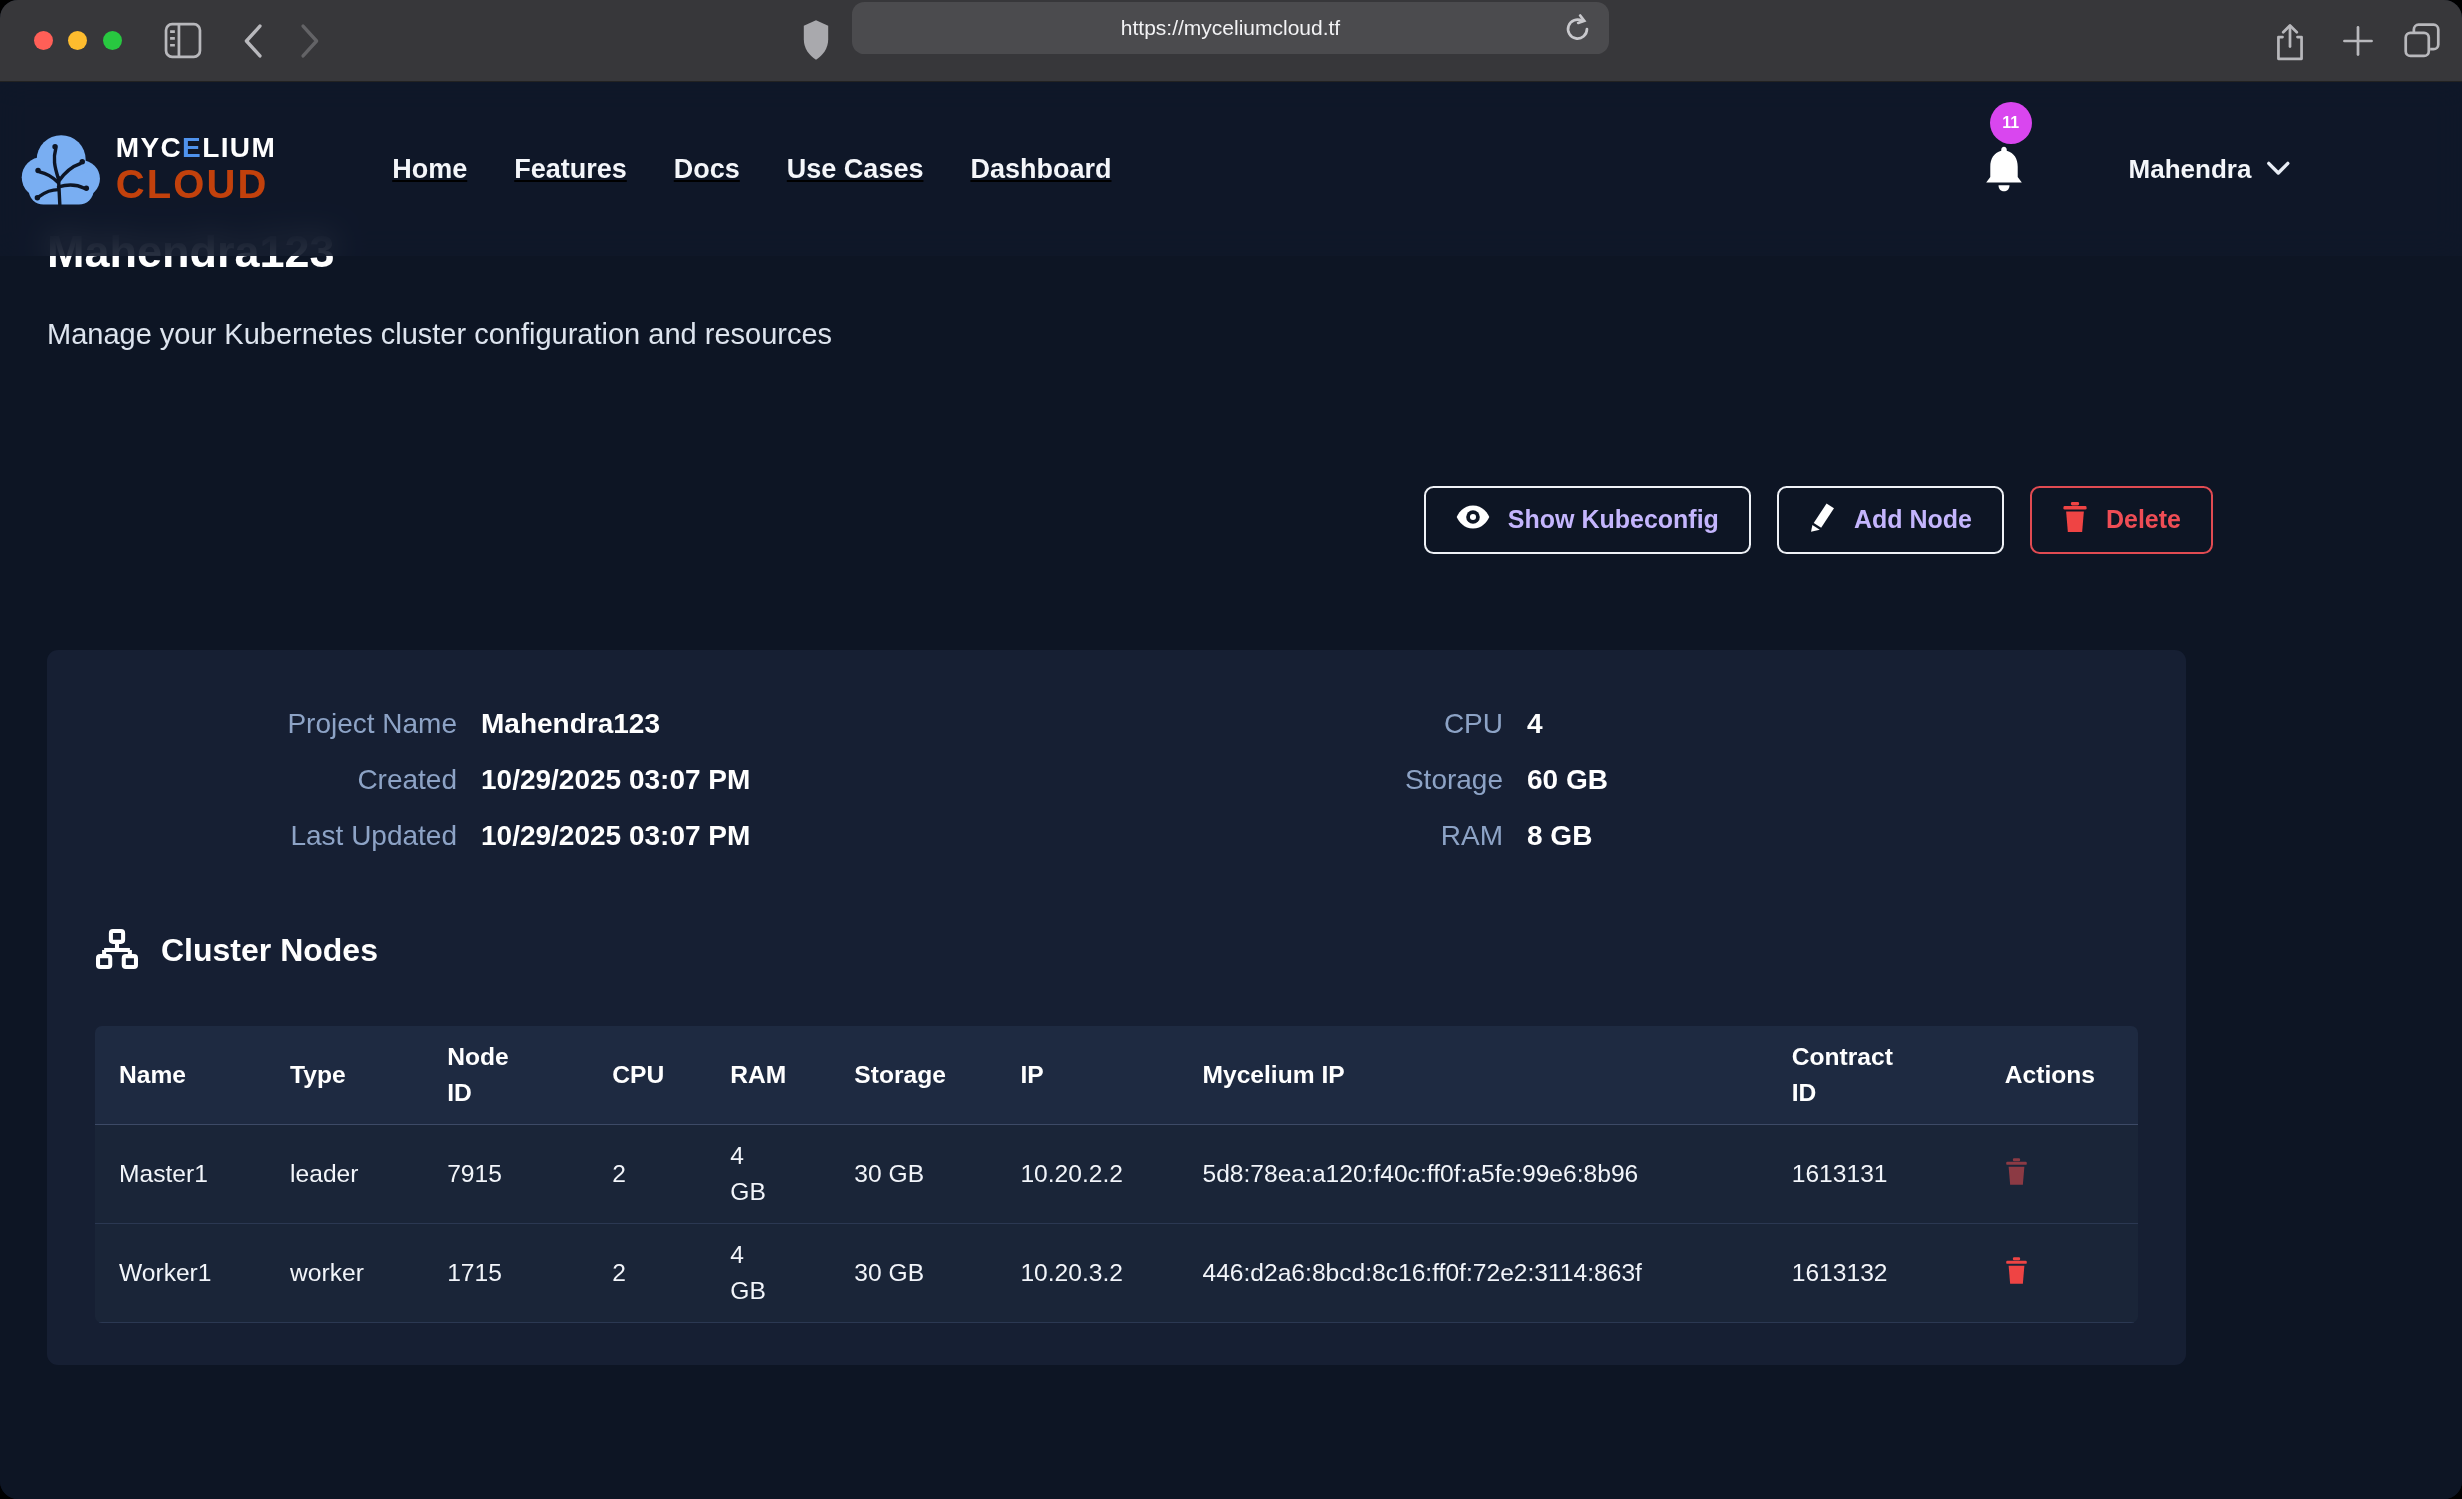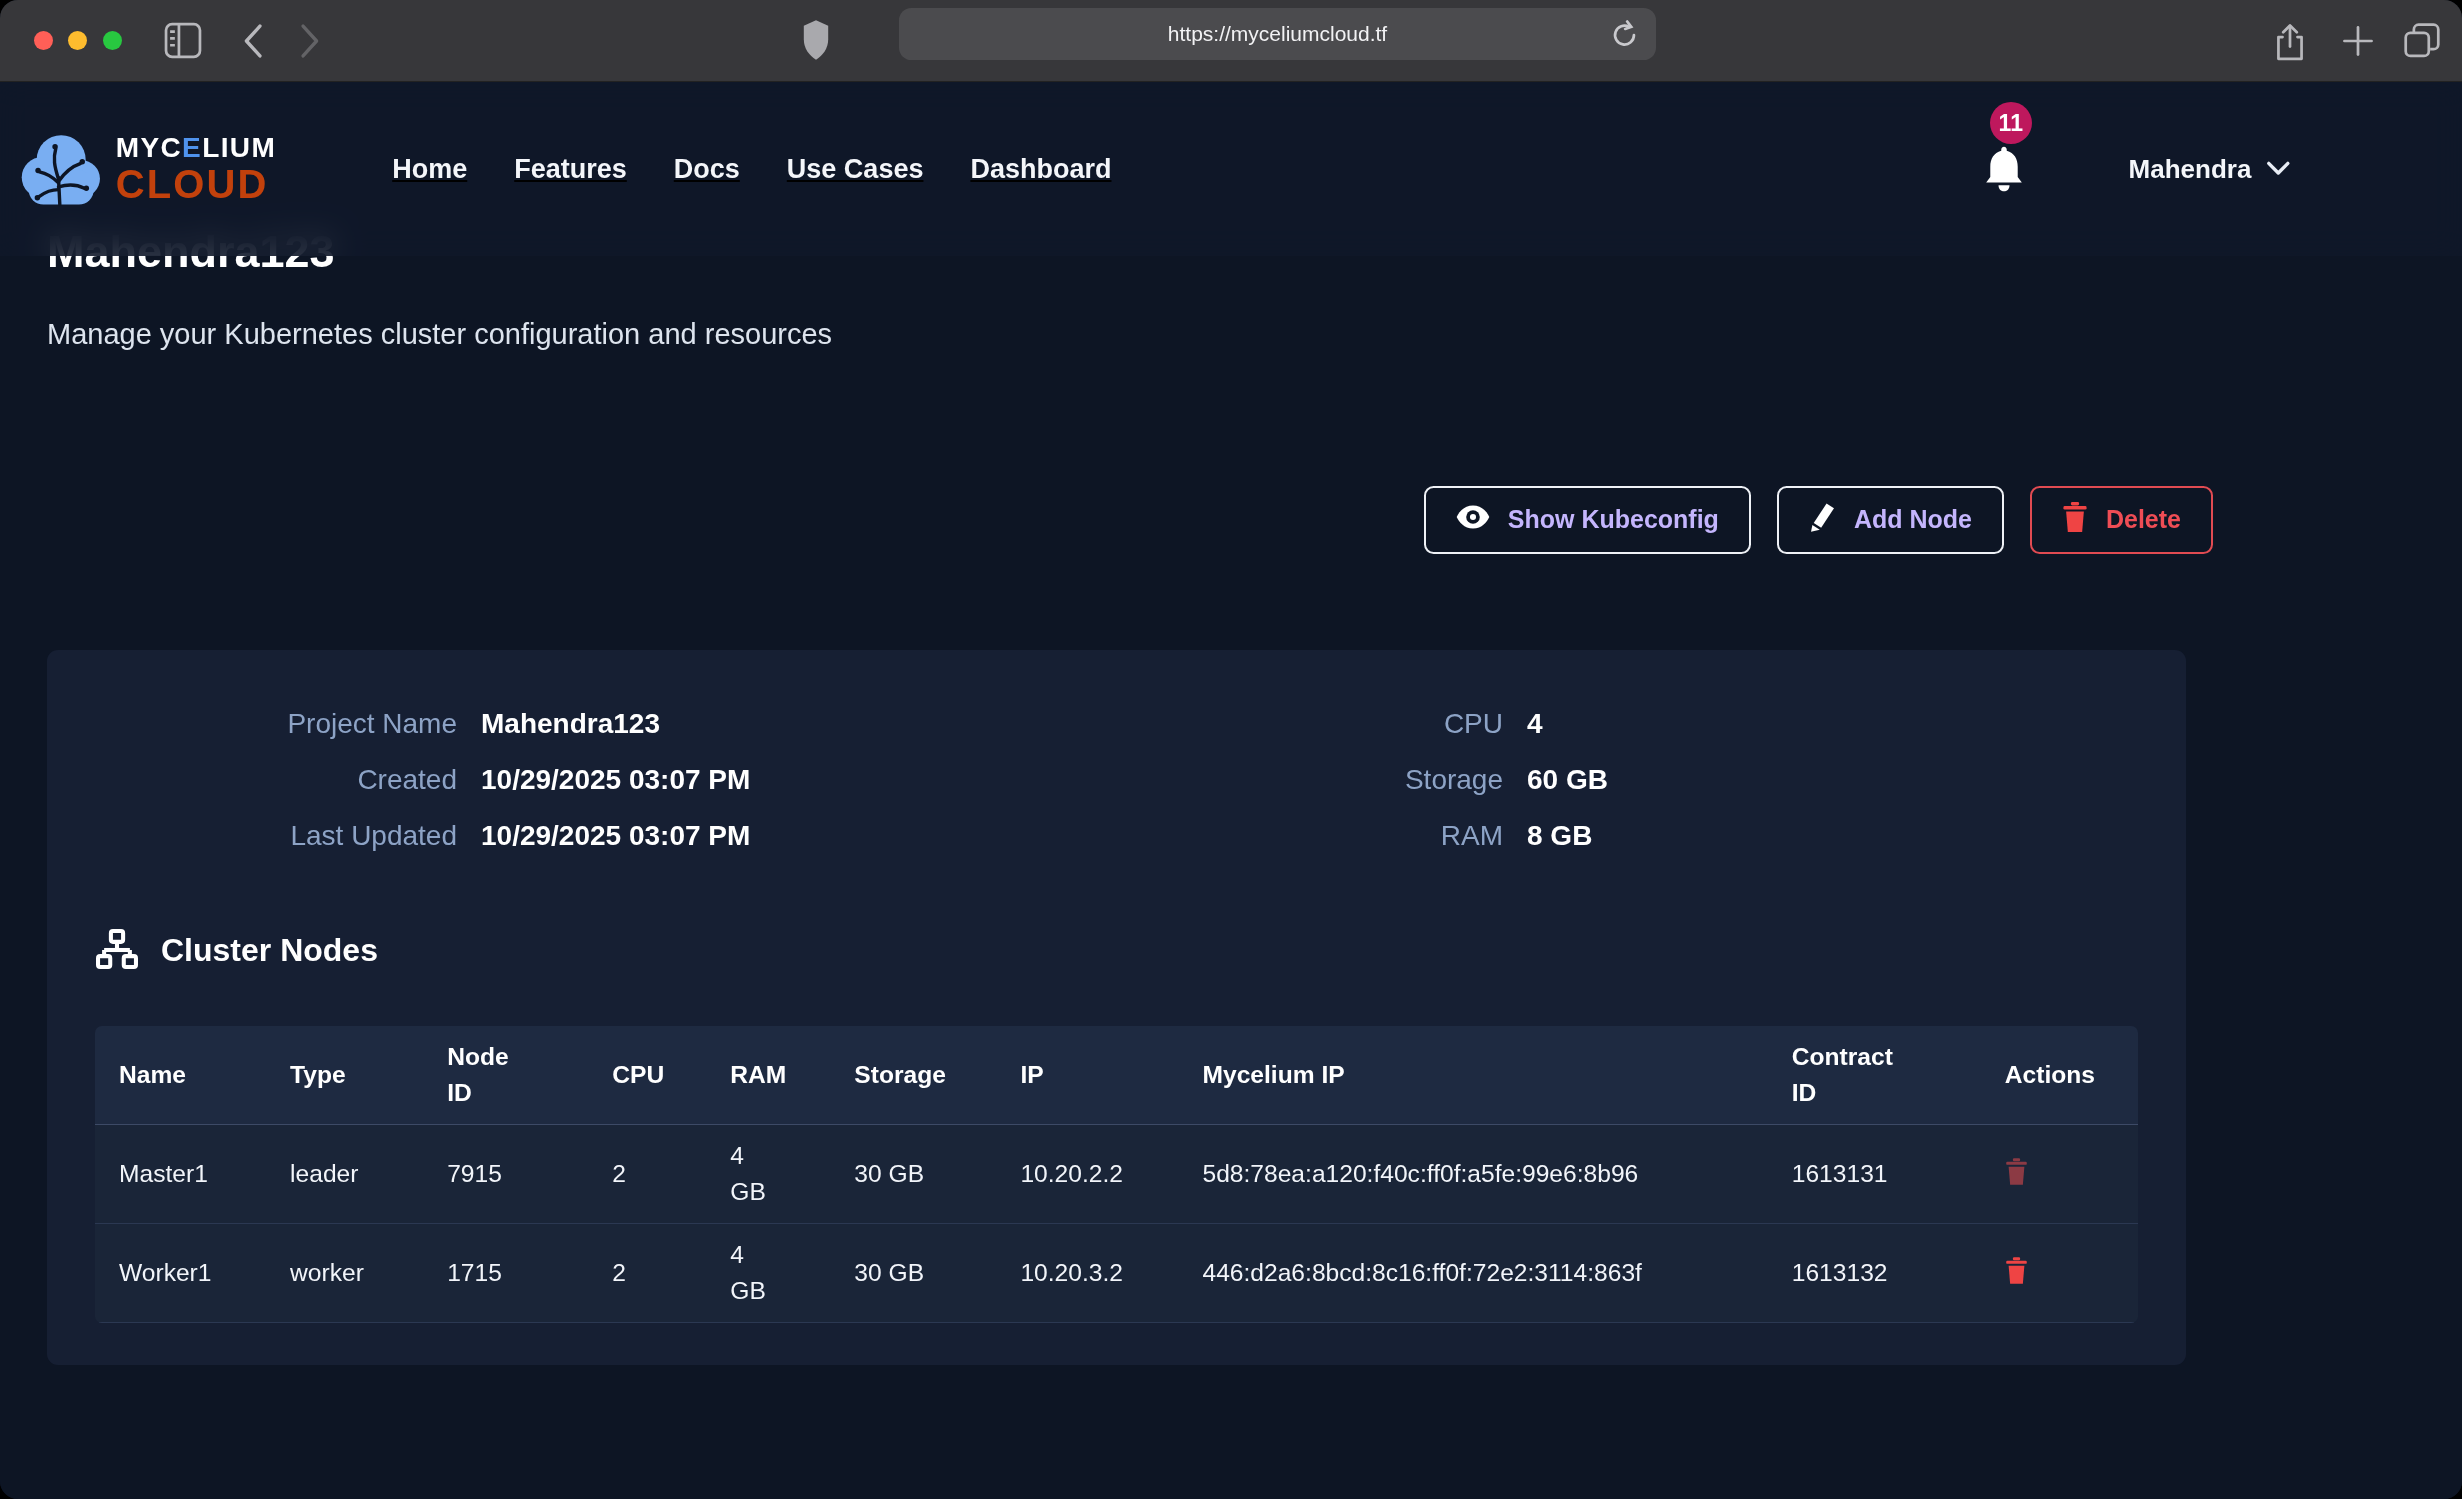--- a/index.html
+++ b/index.html
@@ -11,21 +11,21 @@
   .tl{position:absolute;top:31px;width:19px;height:19px;border-radius:50%;}
   .tl.red{left:34px;background:#ff5f57;}
   .tl.yellow{left:68px;background:#febc2e;}
   .tl.green{left:103px;background:#28c840;}
   .chrome-ic{position:absolute;top:22px;color:#b8b8bc;}
   .chrome-ic svg{display:block;}
   .ic-sidebar{left:164px;}
   .ic-back{left:241px;}
   .ic-fwd{left:299px;color:#636366;}
   .ic-shield{left:801px;top:19px;color:#a9a9ad;}
-  .urlbar{position:absolute;left:852px;top:8px;width:757px;height:52px;background:#4b4b4e;border-radius:12.3px;display:flex;align-items:center;justify-content:center;margin-left:47px;}
+  .urlbar{position:absolute;left:852px;top:2px;width:757px;height:52px;background:#4b4b4e;border-radius:12.3px;display:flex;align-items:center;justify-content:center;}
   .url-text{color:#f2f2f4;font-size:21px;}
   .ic-reload{position:absolute;right:18px;top:12.3px;color:#c9c9cd;}
   .ic-share{left:2273px;}
   .ic-plus{left:2340px;}
   .ic-tabs{left:2403px;}
 
   
   .page{position:relative;height:1418px;background:#0d1524;overflow:hidden;}
 
   
@@ -34,22 +34,22 @@
     display:flex;align-items:center;padding:0 171px 0 19px;box-sizing:border-box;}
   .brand{display:flex;align-items:center;gap:13.7px;}
   .brand-text{display:flex;flex-direction:column;line-height:1;}
   .brand-l1{color:#fff;font-size:28px;font-weight:800;letter-spacing:1.4px;}
   .brand-l1 .e{color:#4f93ee;}
   .brand-l2{color:#c2410c;font-size:40px;font-weight:800;letter-spacing:2.1px;margin-top:1.4px;}
   .nav-links{display:flex;gap:47px;margin-left:116px;text-decoration:underline;}
   .nav-link{color:#f4f6fa;font-size:27px;font-weight:700;text-decoration:none;cursor:pointer;}
   .nav-right{margin-left:auto;display:flex;align-items:center;}
   .bell-wrap{position:relative;cursor:pointer;}
-  .badge{position:absolute;top:-42px;left:8.2px;min-width:42px;height:42px;border-radius:21px;background:#be185d;color:#fff;
-    font-size:23px;font-weight:700;display:flex;align-items:center;justify-content:center;padding:0 5.5px;box-sizing:border-box;}
+  .badge{position:absolute;top:-42px;left:8.2px;min-width:42px;height:42px;border-radius:21px;background:#d946ef;color:#fff;
+    font-size:16px;font-weight:700;display:flex;align-items:center;justify-content:center;padding:0 5.5px;box-sizing:border-box;}
   .user{display:flex;align-items:center;gap:15px;margin-left:103px;cursor:pointer;}
   .user-name{color:#f4f6fa;font-size:26px;font-weight:700;}
 
   
   .content{position:relative;z-index:1;padding:0 47px;}
   .page-title{margin:0;padding-top:144px;color:#fff;font-size:45px;font-weight:700;line-height:1.14;}
   .page-sub{margin:41px 0 0 0;color:#dde4ee;font-size:29px;font-weight:400;line-height:1.15;}
 
   .actions-row{margin-top:134px;display:flex;justify-content:flex-end;gap:26px;padding-right:202px;}
   .btn{display:flex;align-items:center;gap:18px;height:68px;padding:0 30px;border-radius:9.6px;

